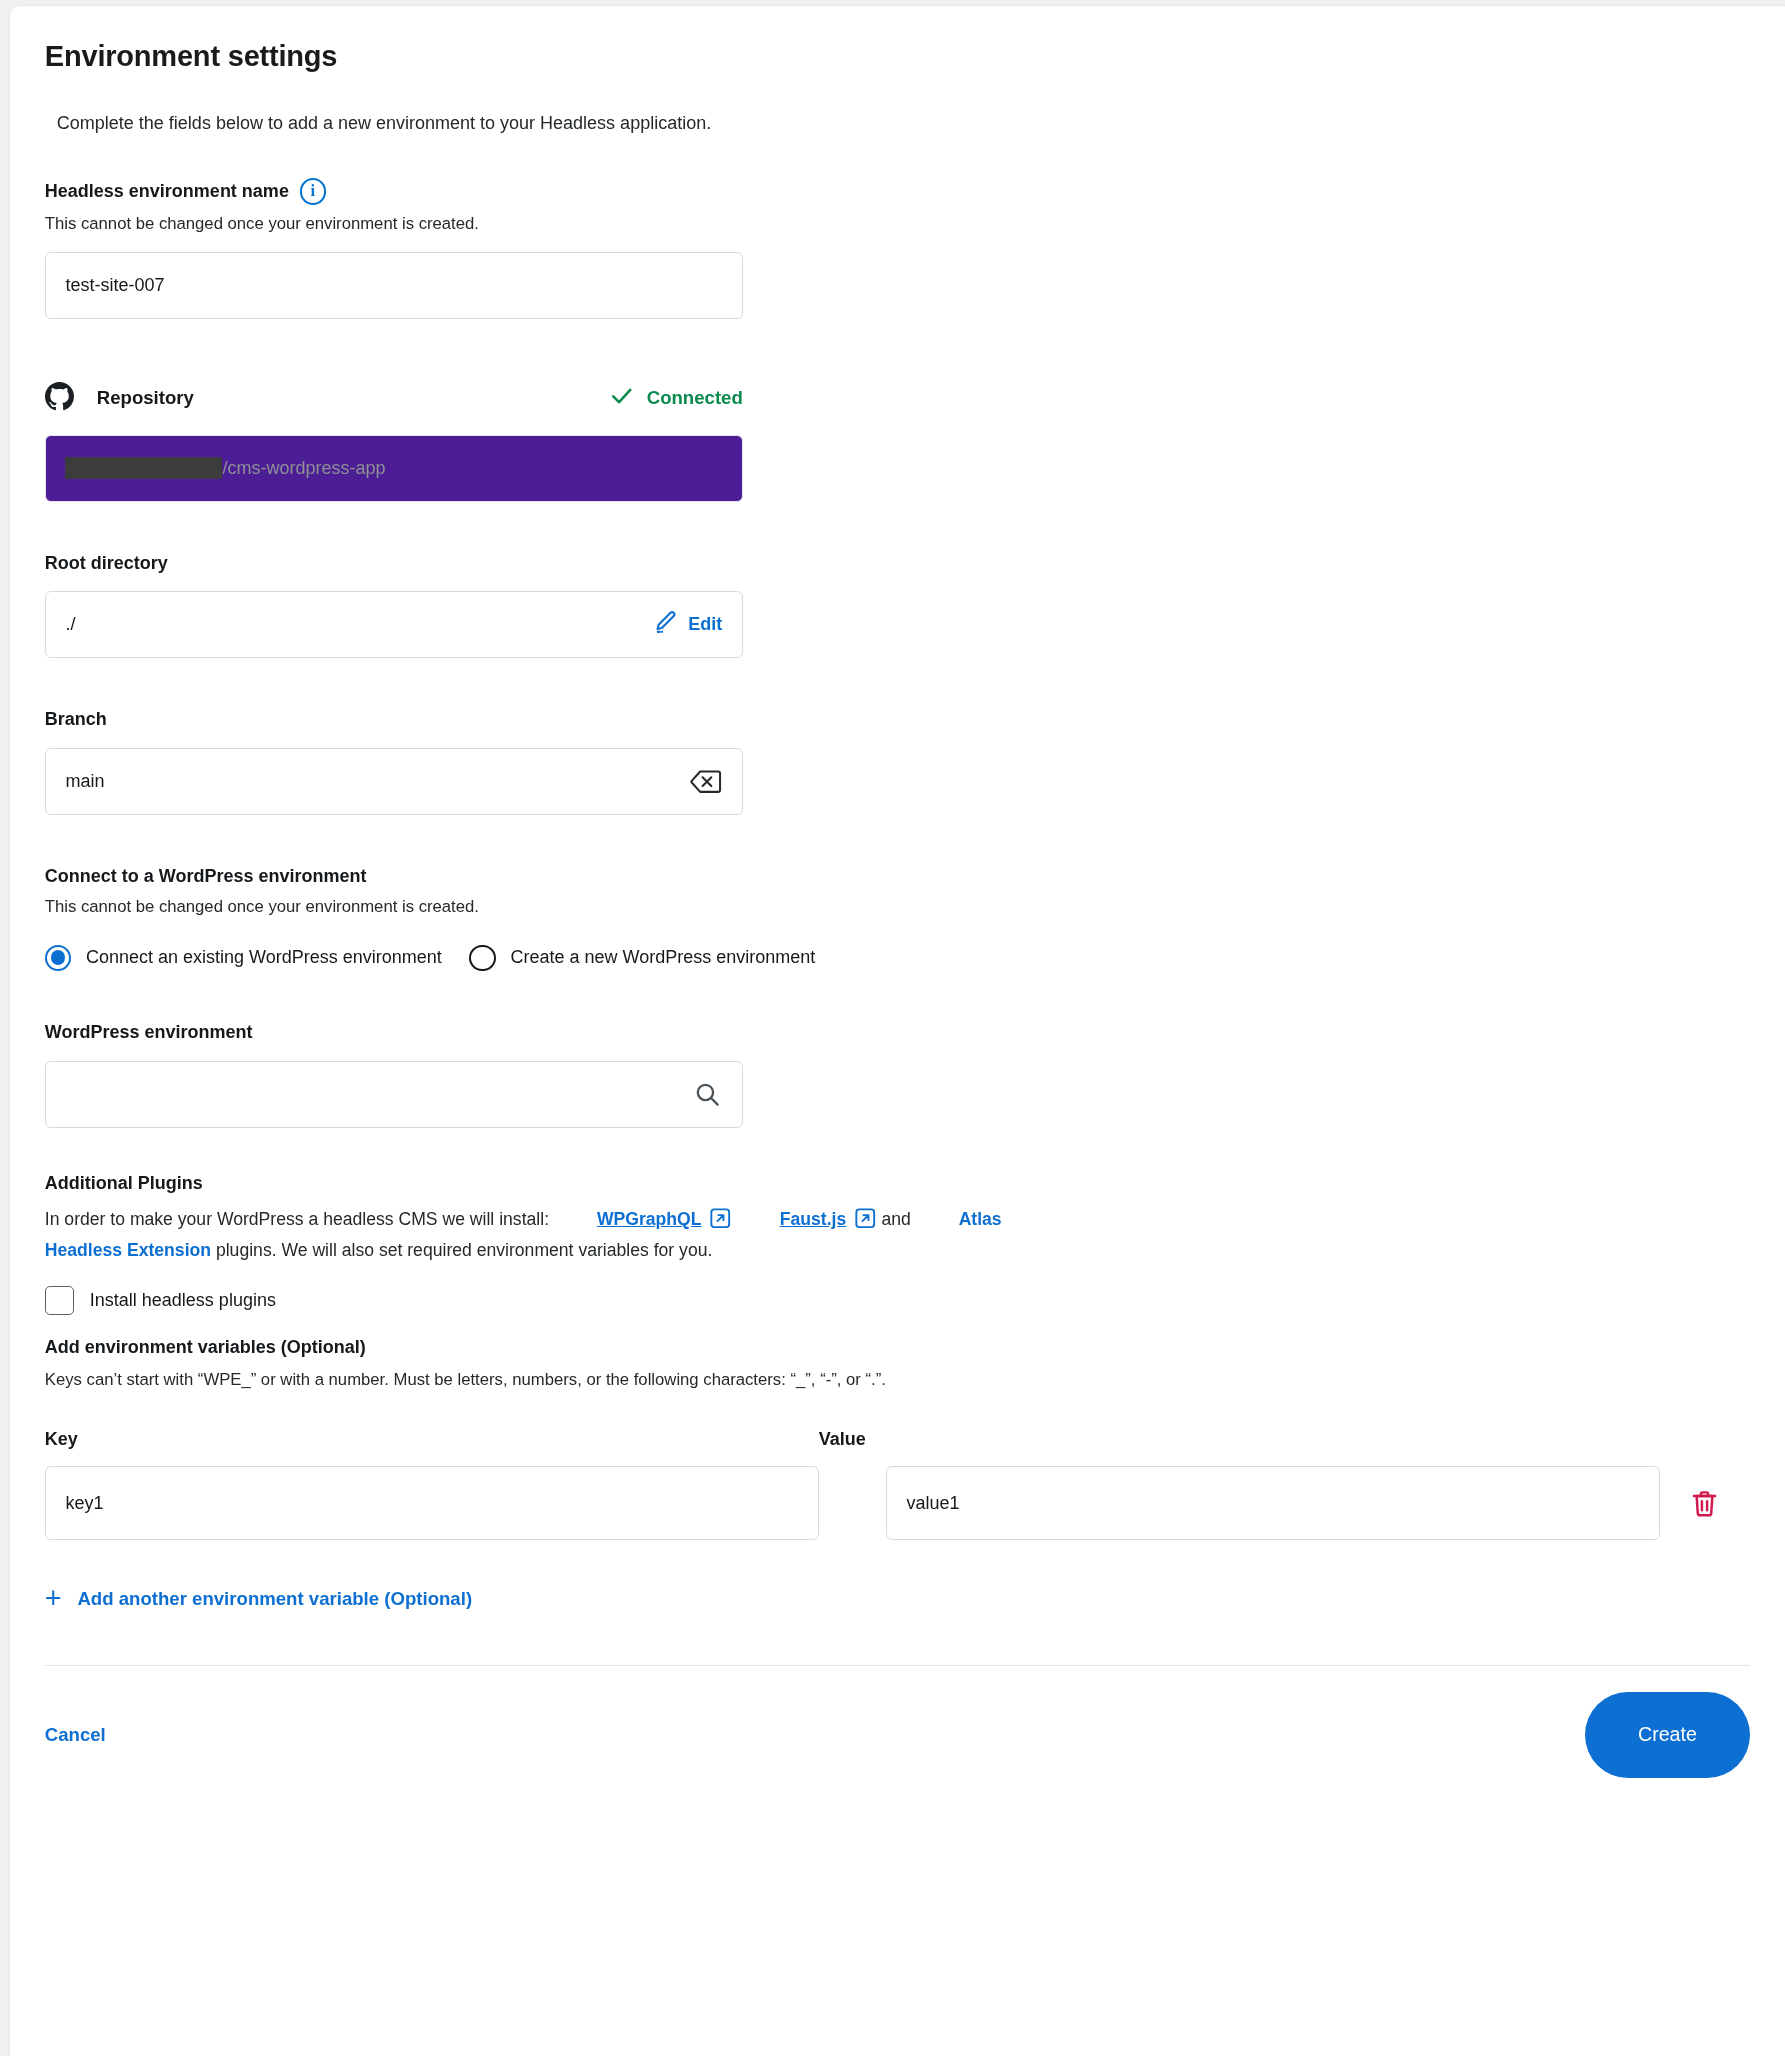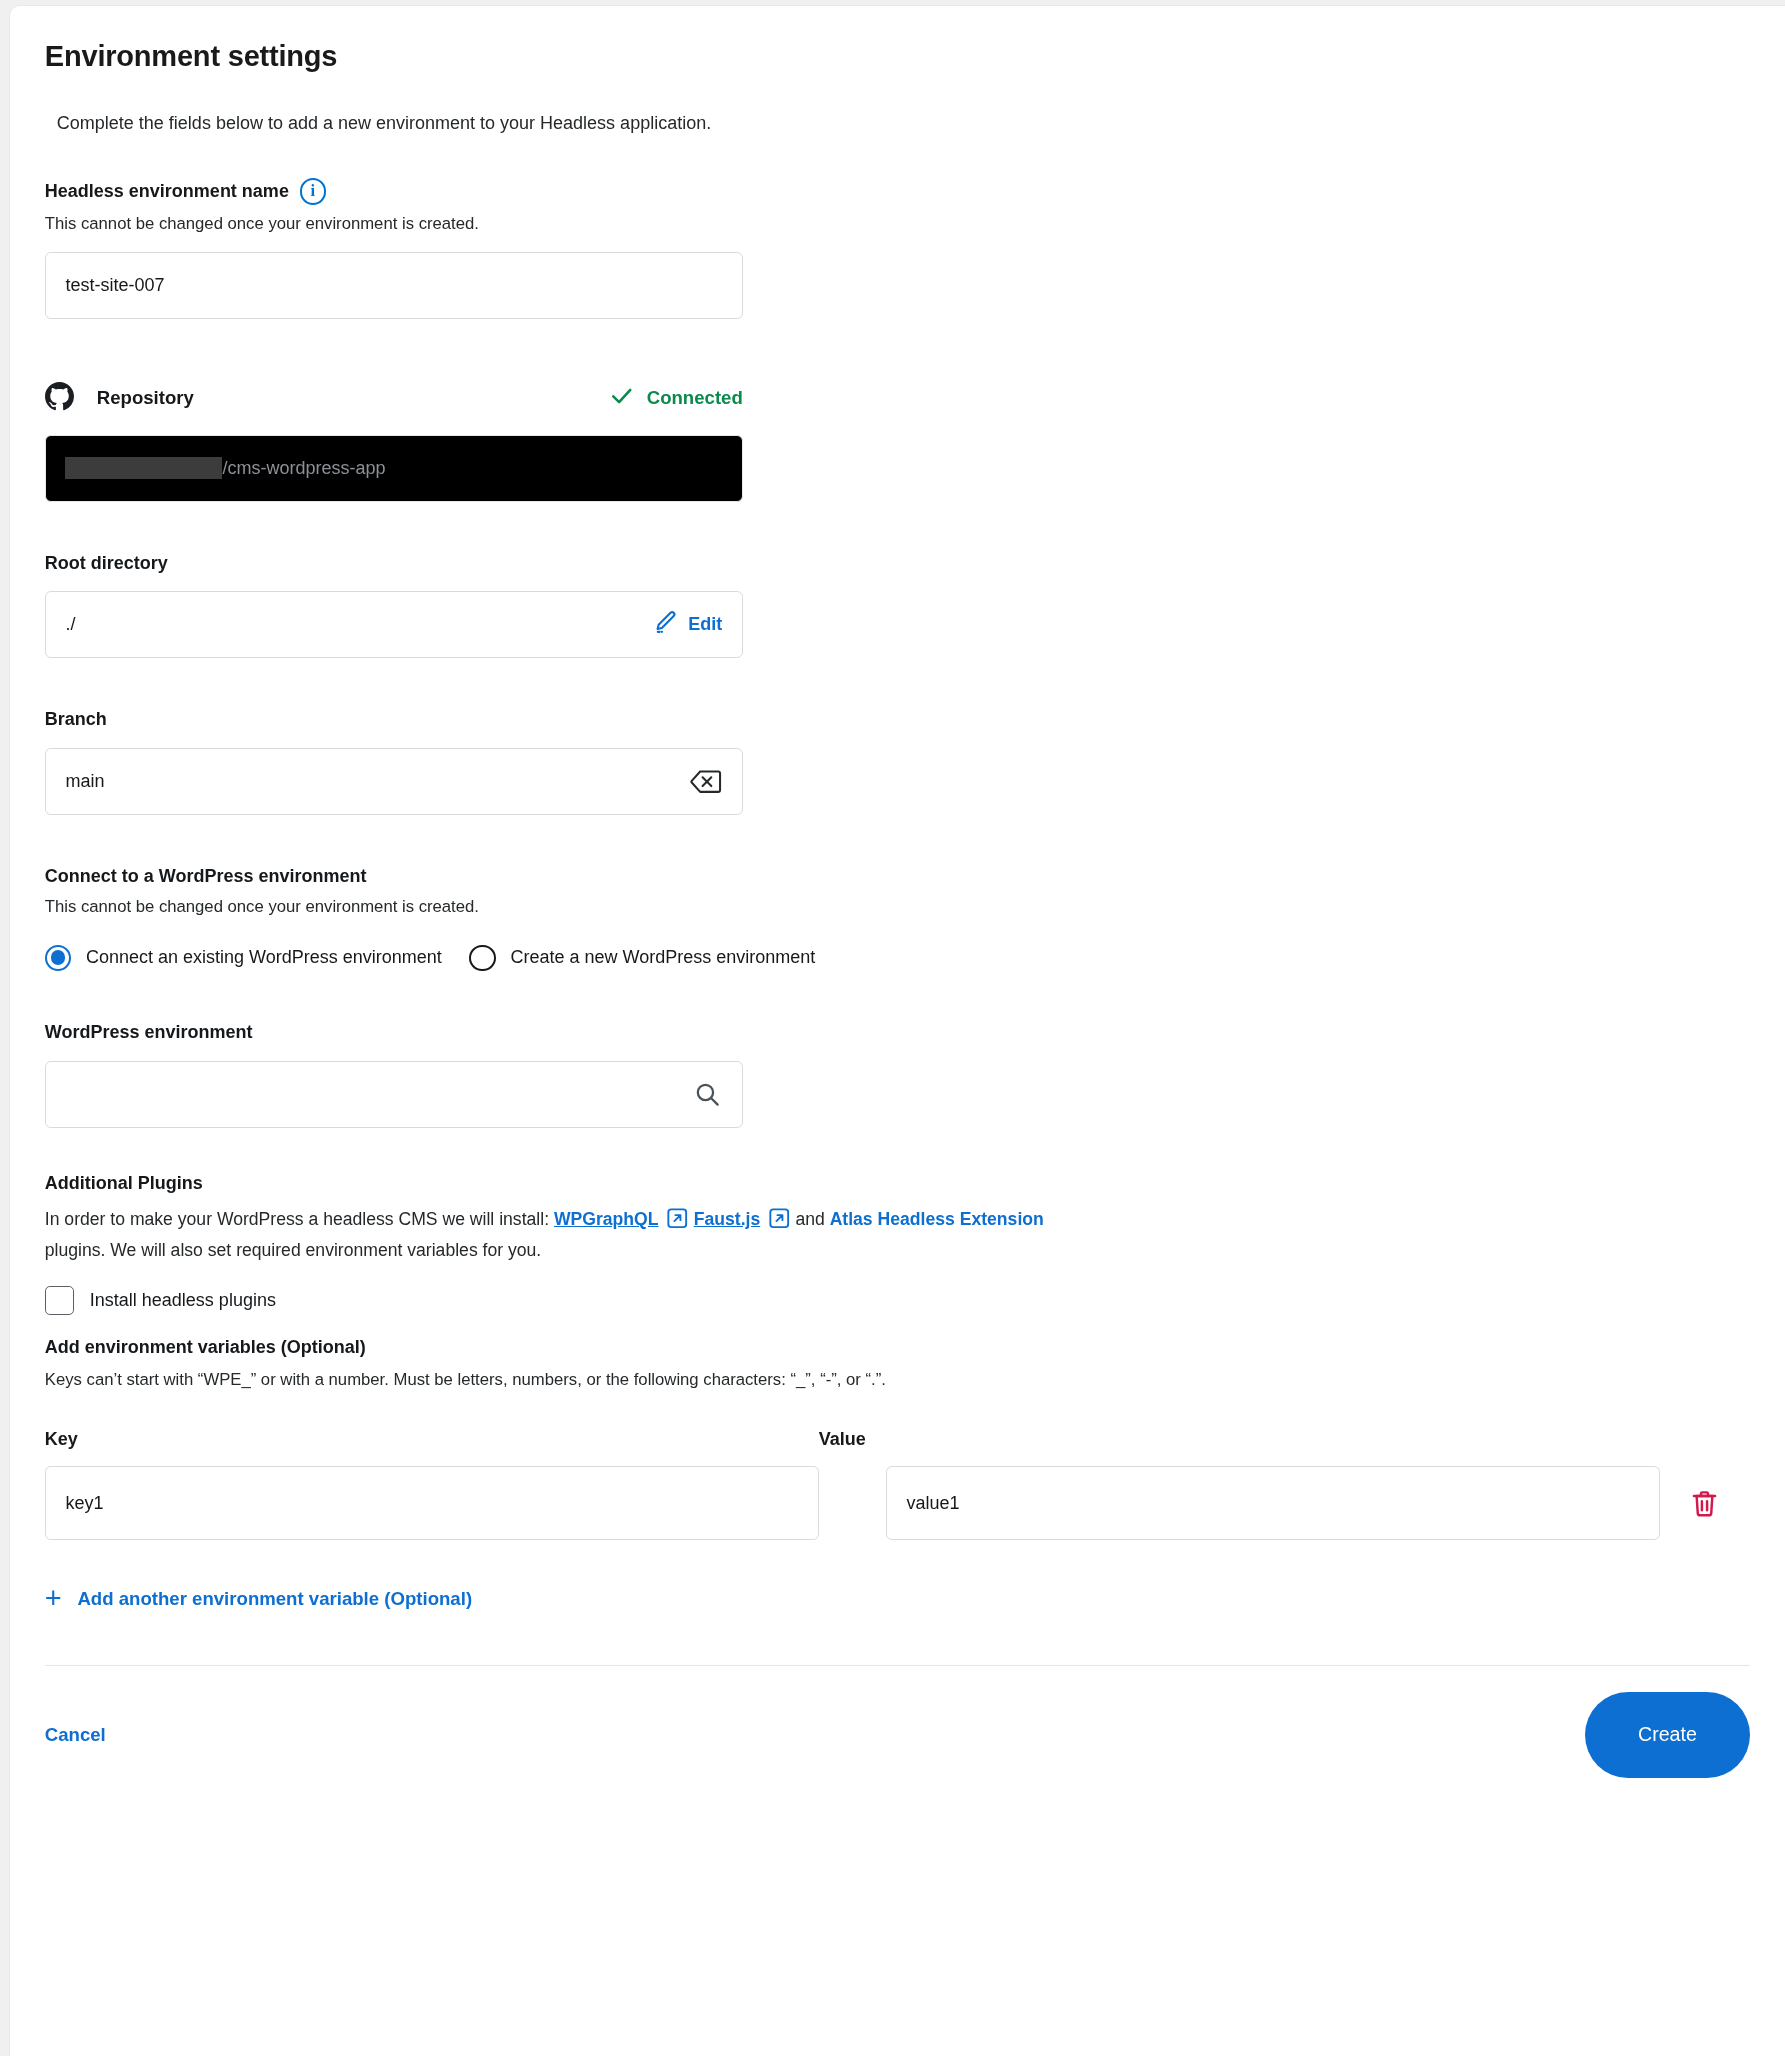--- a/index.html
+++ b/index.html
@@ -65,21 +65,21 @@
     border-radius: 5.9px;
     background: #fff;
     display: flex;
     align-items: center;
     padding: 0 19.6px;
     font-size: 18px;
     color: #16191c;
     position: relative;
   }
   .input-box.readonly {
-    background: #000000;
+    background: #4c1d95;
     border-color: #e6e8ea;
   }
   .w-narrow { width: 698px; }
 
   .info-icon {
     width: 26.5px; height: 26.5px;
     border: 2.3px solid #0073d1;
     border-radius: 50%;
     display: inline-flex;
     align-items: center;
@@ -187,20 +187,21 @@
     color: #25292b;
     line-height: 1.55;
     margin-top: 12.7px;
     max-width: 1000px;
   }
   .link {
     color: #0d6fd1;
     font-weight: bold;
     text-decoration: none;
     cursor: pointer;
+    margin-left: 43px;
   }
   .link.ul { text-decoration: underline; }
   .ext-icon {
     display: inline-block;
     vertical-align: -3.9px;
     margin: 0 4.9px 0 7.8px;
   }
   .check-row {
     margin-top: 21.6px;
     display: flex; align-items: center; gap: 16px;

